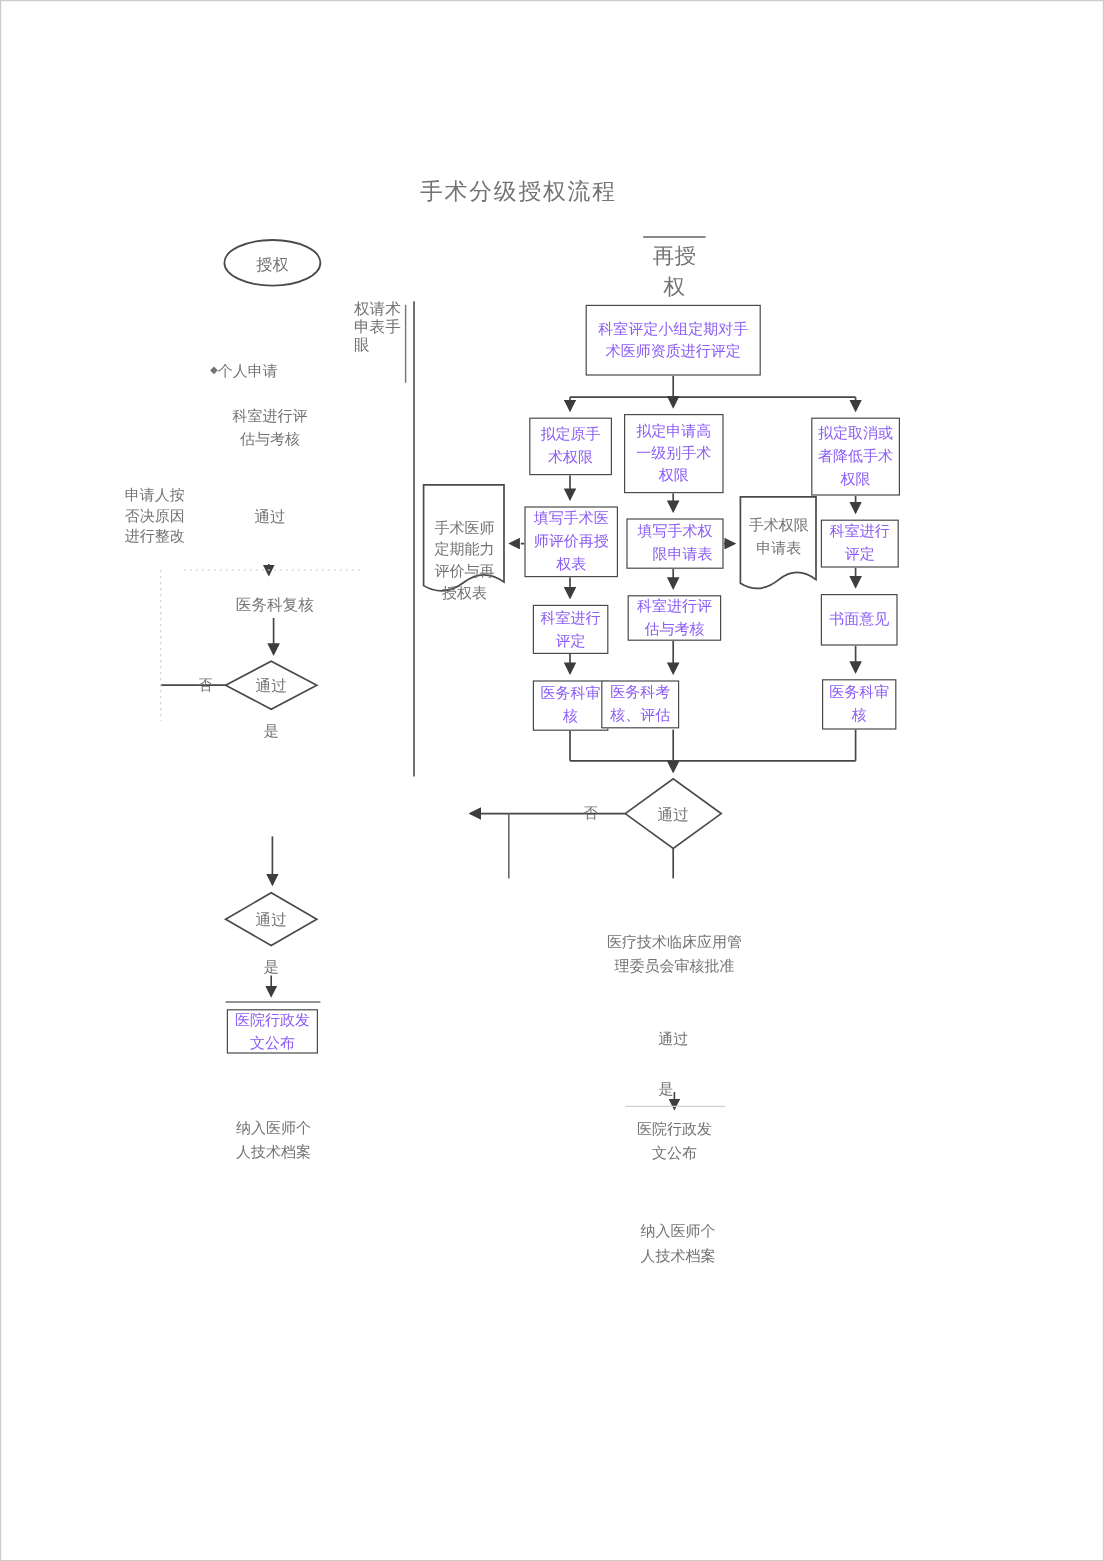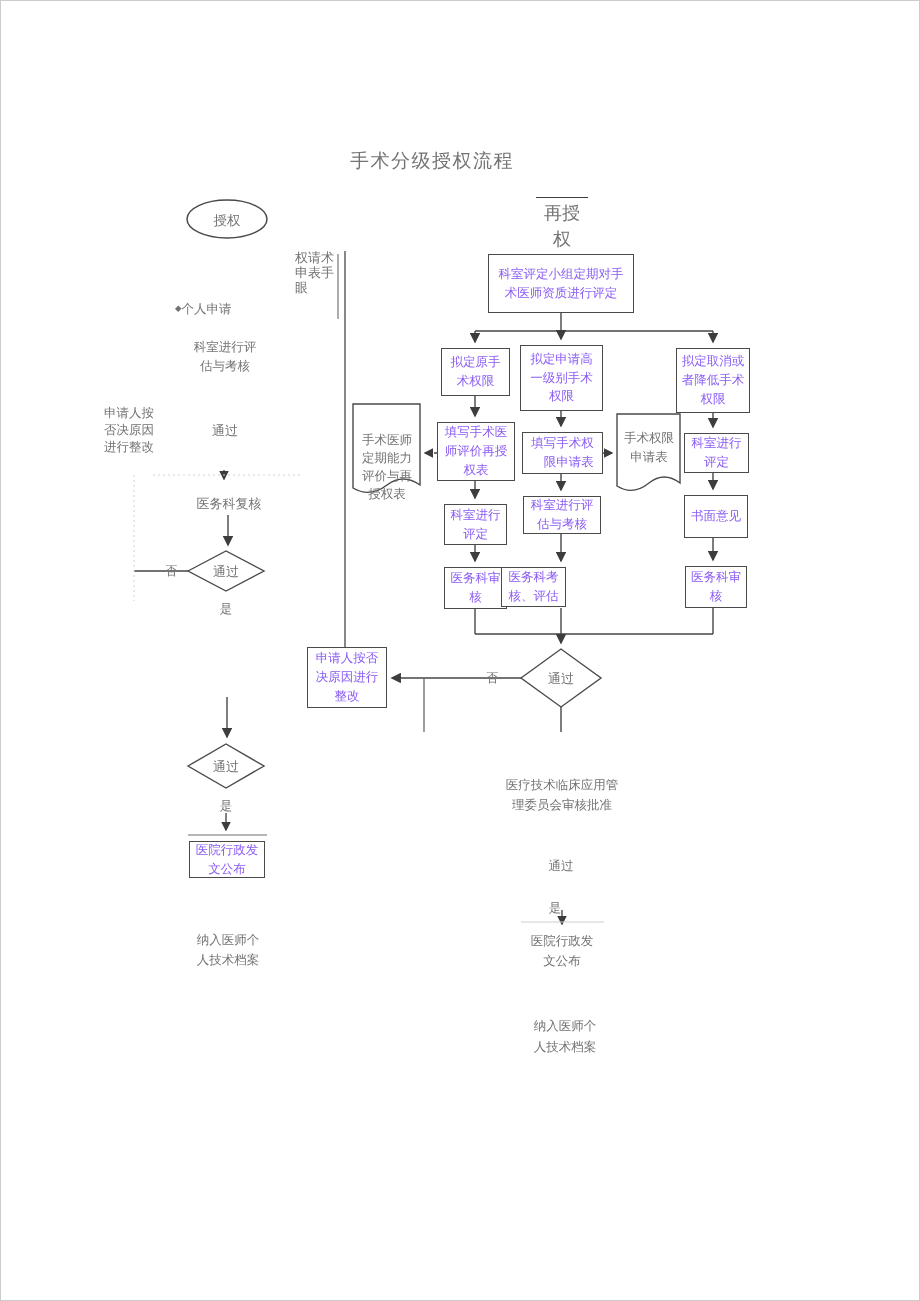--- a/index.html
+++ b/index.html
@@ -188,23 +188,20 @@
 
   <div class="box" style="left:443px;top:566px;width:63px;height:42px;">医务科审
 核</div>
 
   <div class="box" style="left:500px;top:566px;width:65px;height:40px;">医务科考
 核、评估</div>
 
   <div class="box" style="left:684px;top:565px;width:62px;height:42px;">医务科审
 核</div>
 
-  <div class="box" style="left:306px;top:646px;width:80px;height:61px;">申请人按否
-决原因进行
-整改</div>
 
   <div class="lbl" style="left:482px;top:668px;width:18px;">否</div>
 
   <div class="lbl" style="left:540px;top:669px;width:40px;font-size:13px;">通过</div>
 
   <div class="lbl" style="left:496px;top:775px;width:130px;line-height:19.5px;">医疗技术临床应用管
 理委员会审核批准</div>
 
   <div class="lbl" style="left:544px;top:856px;width:32px;">通过</div>
 

